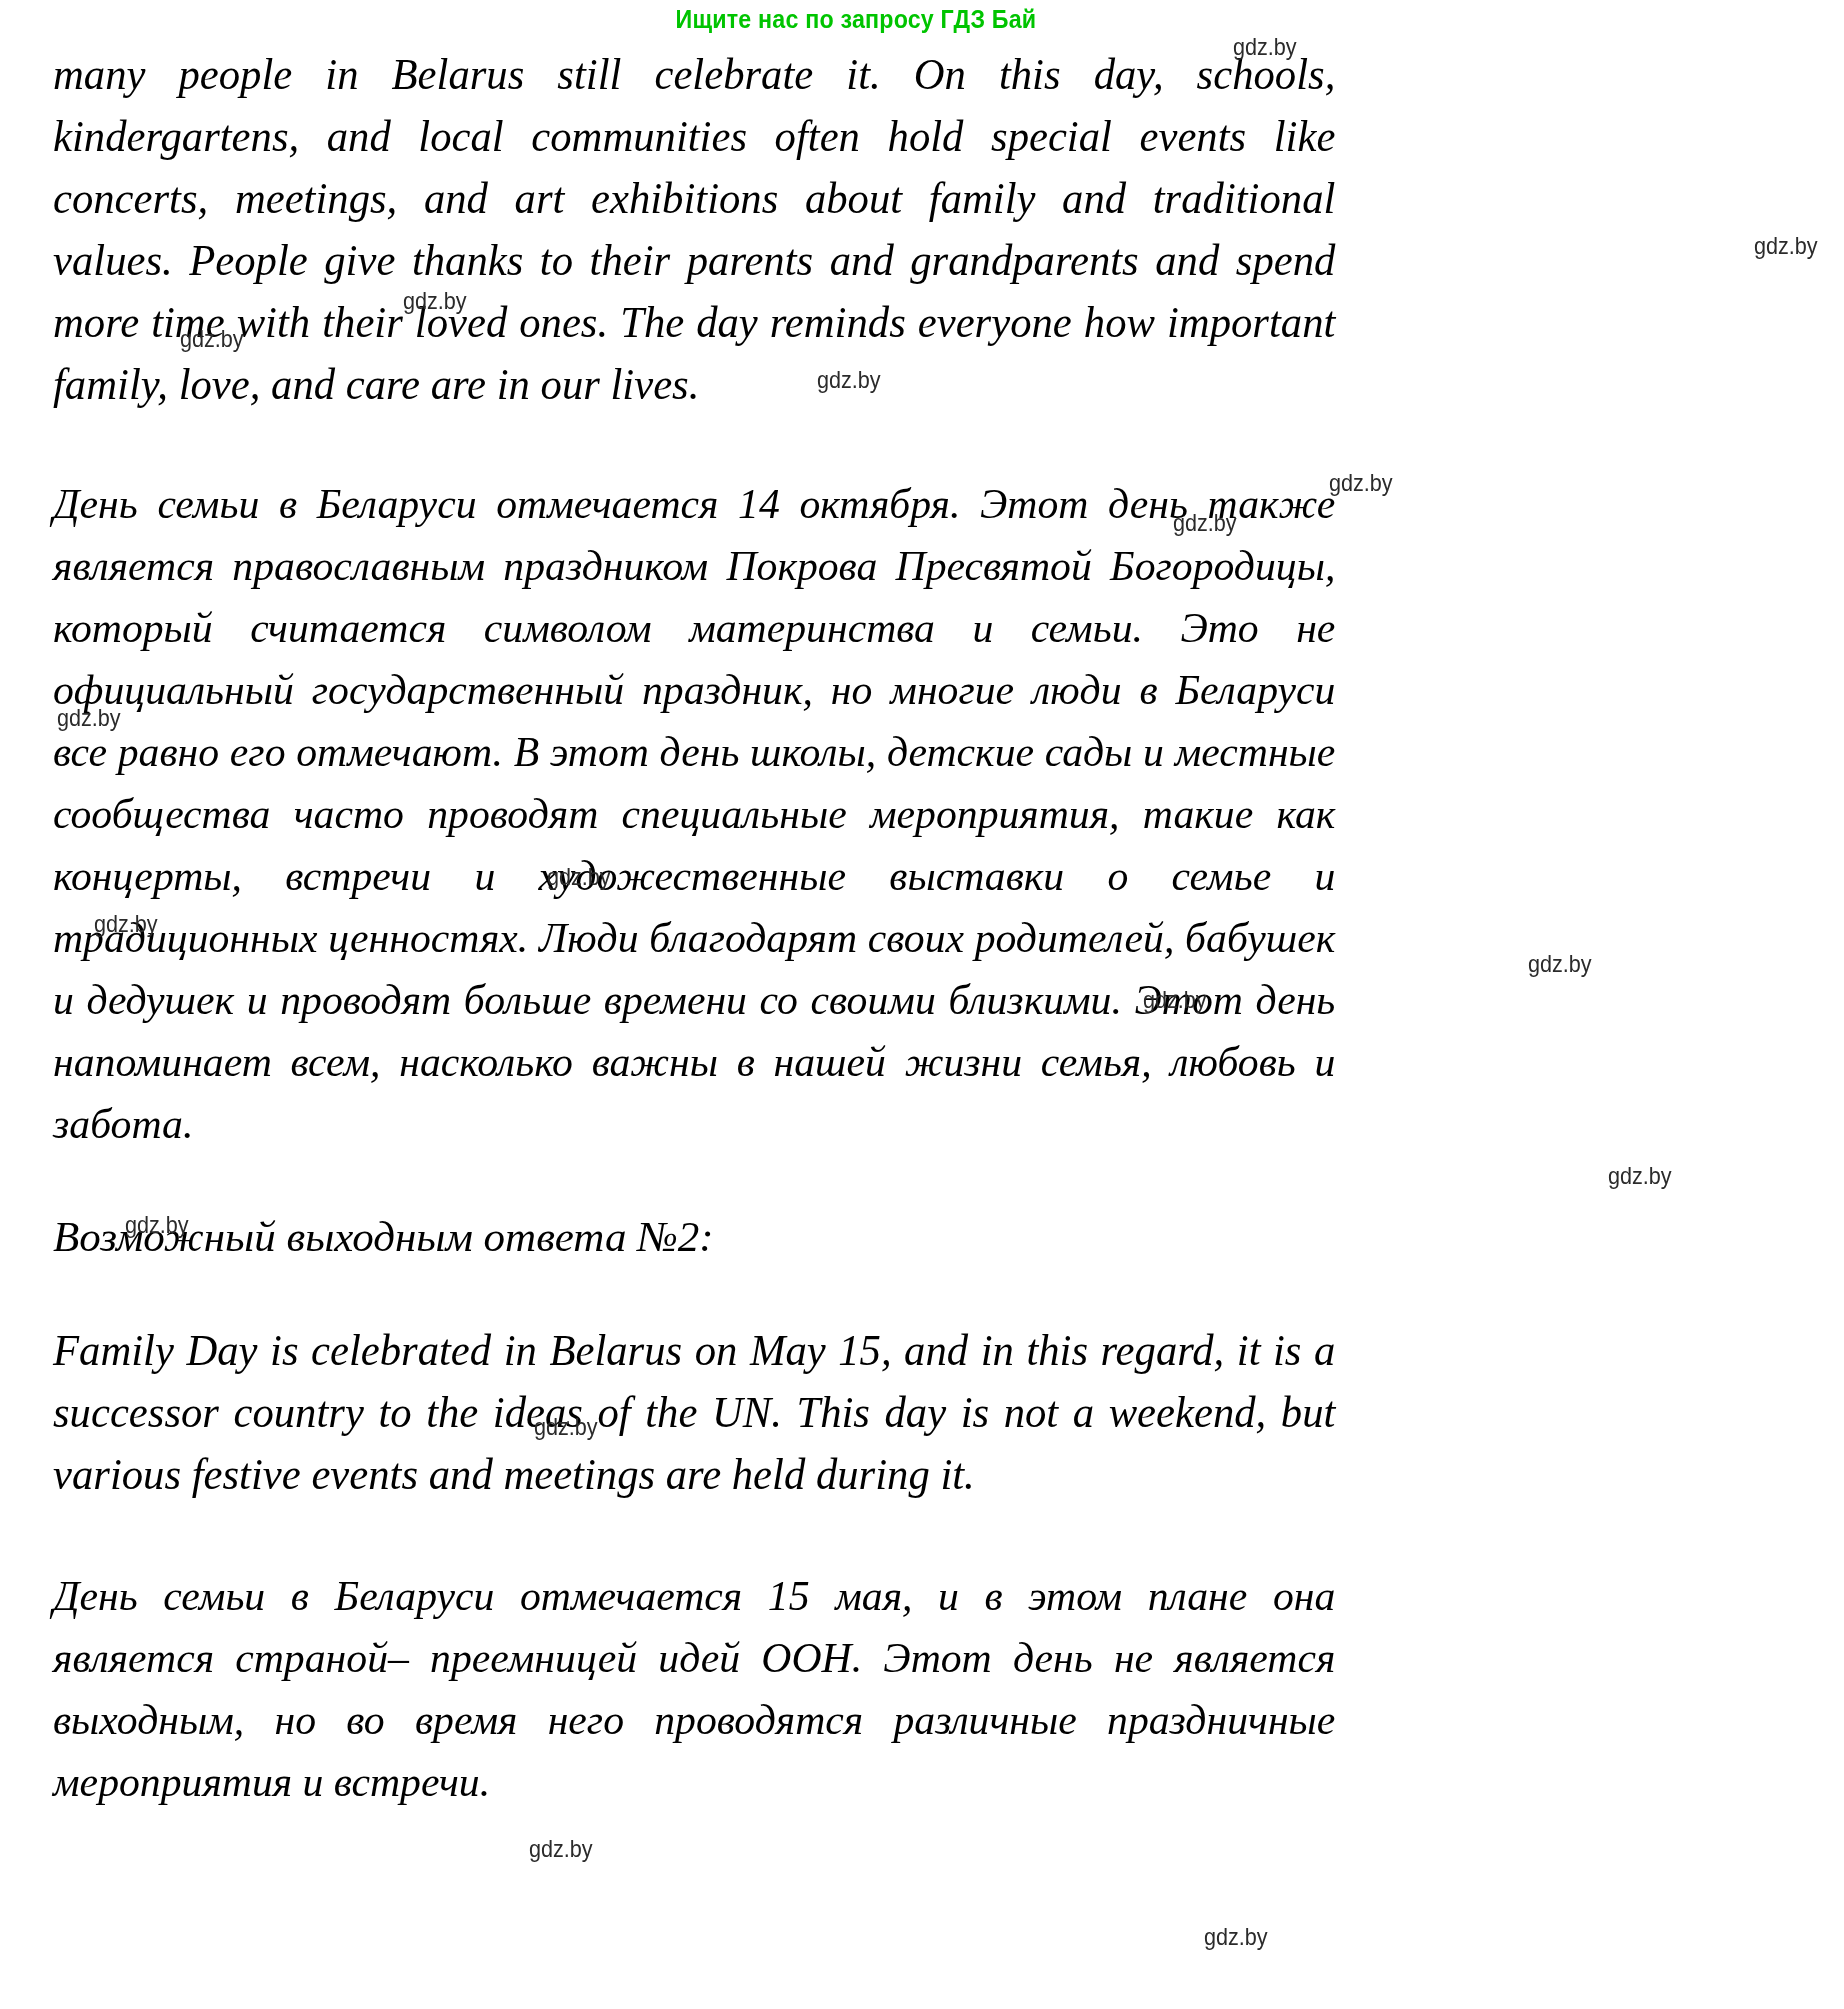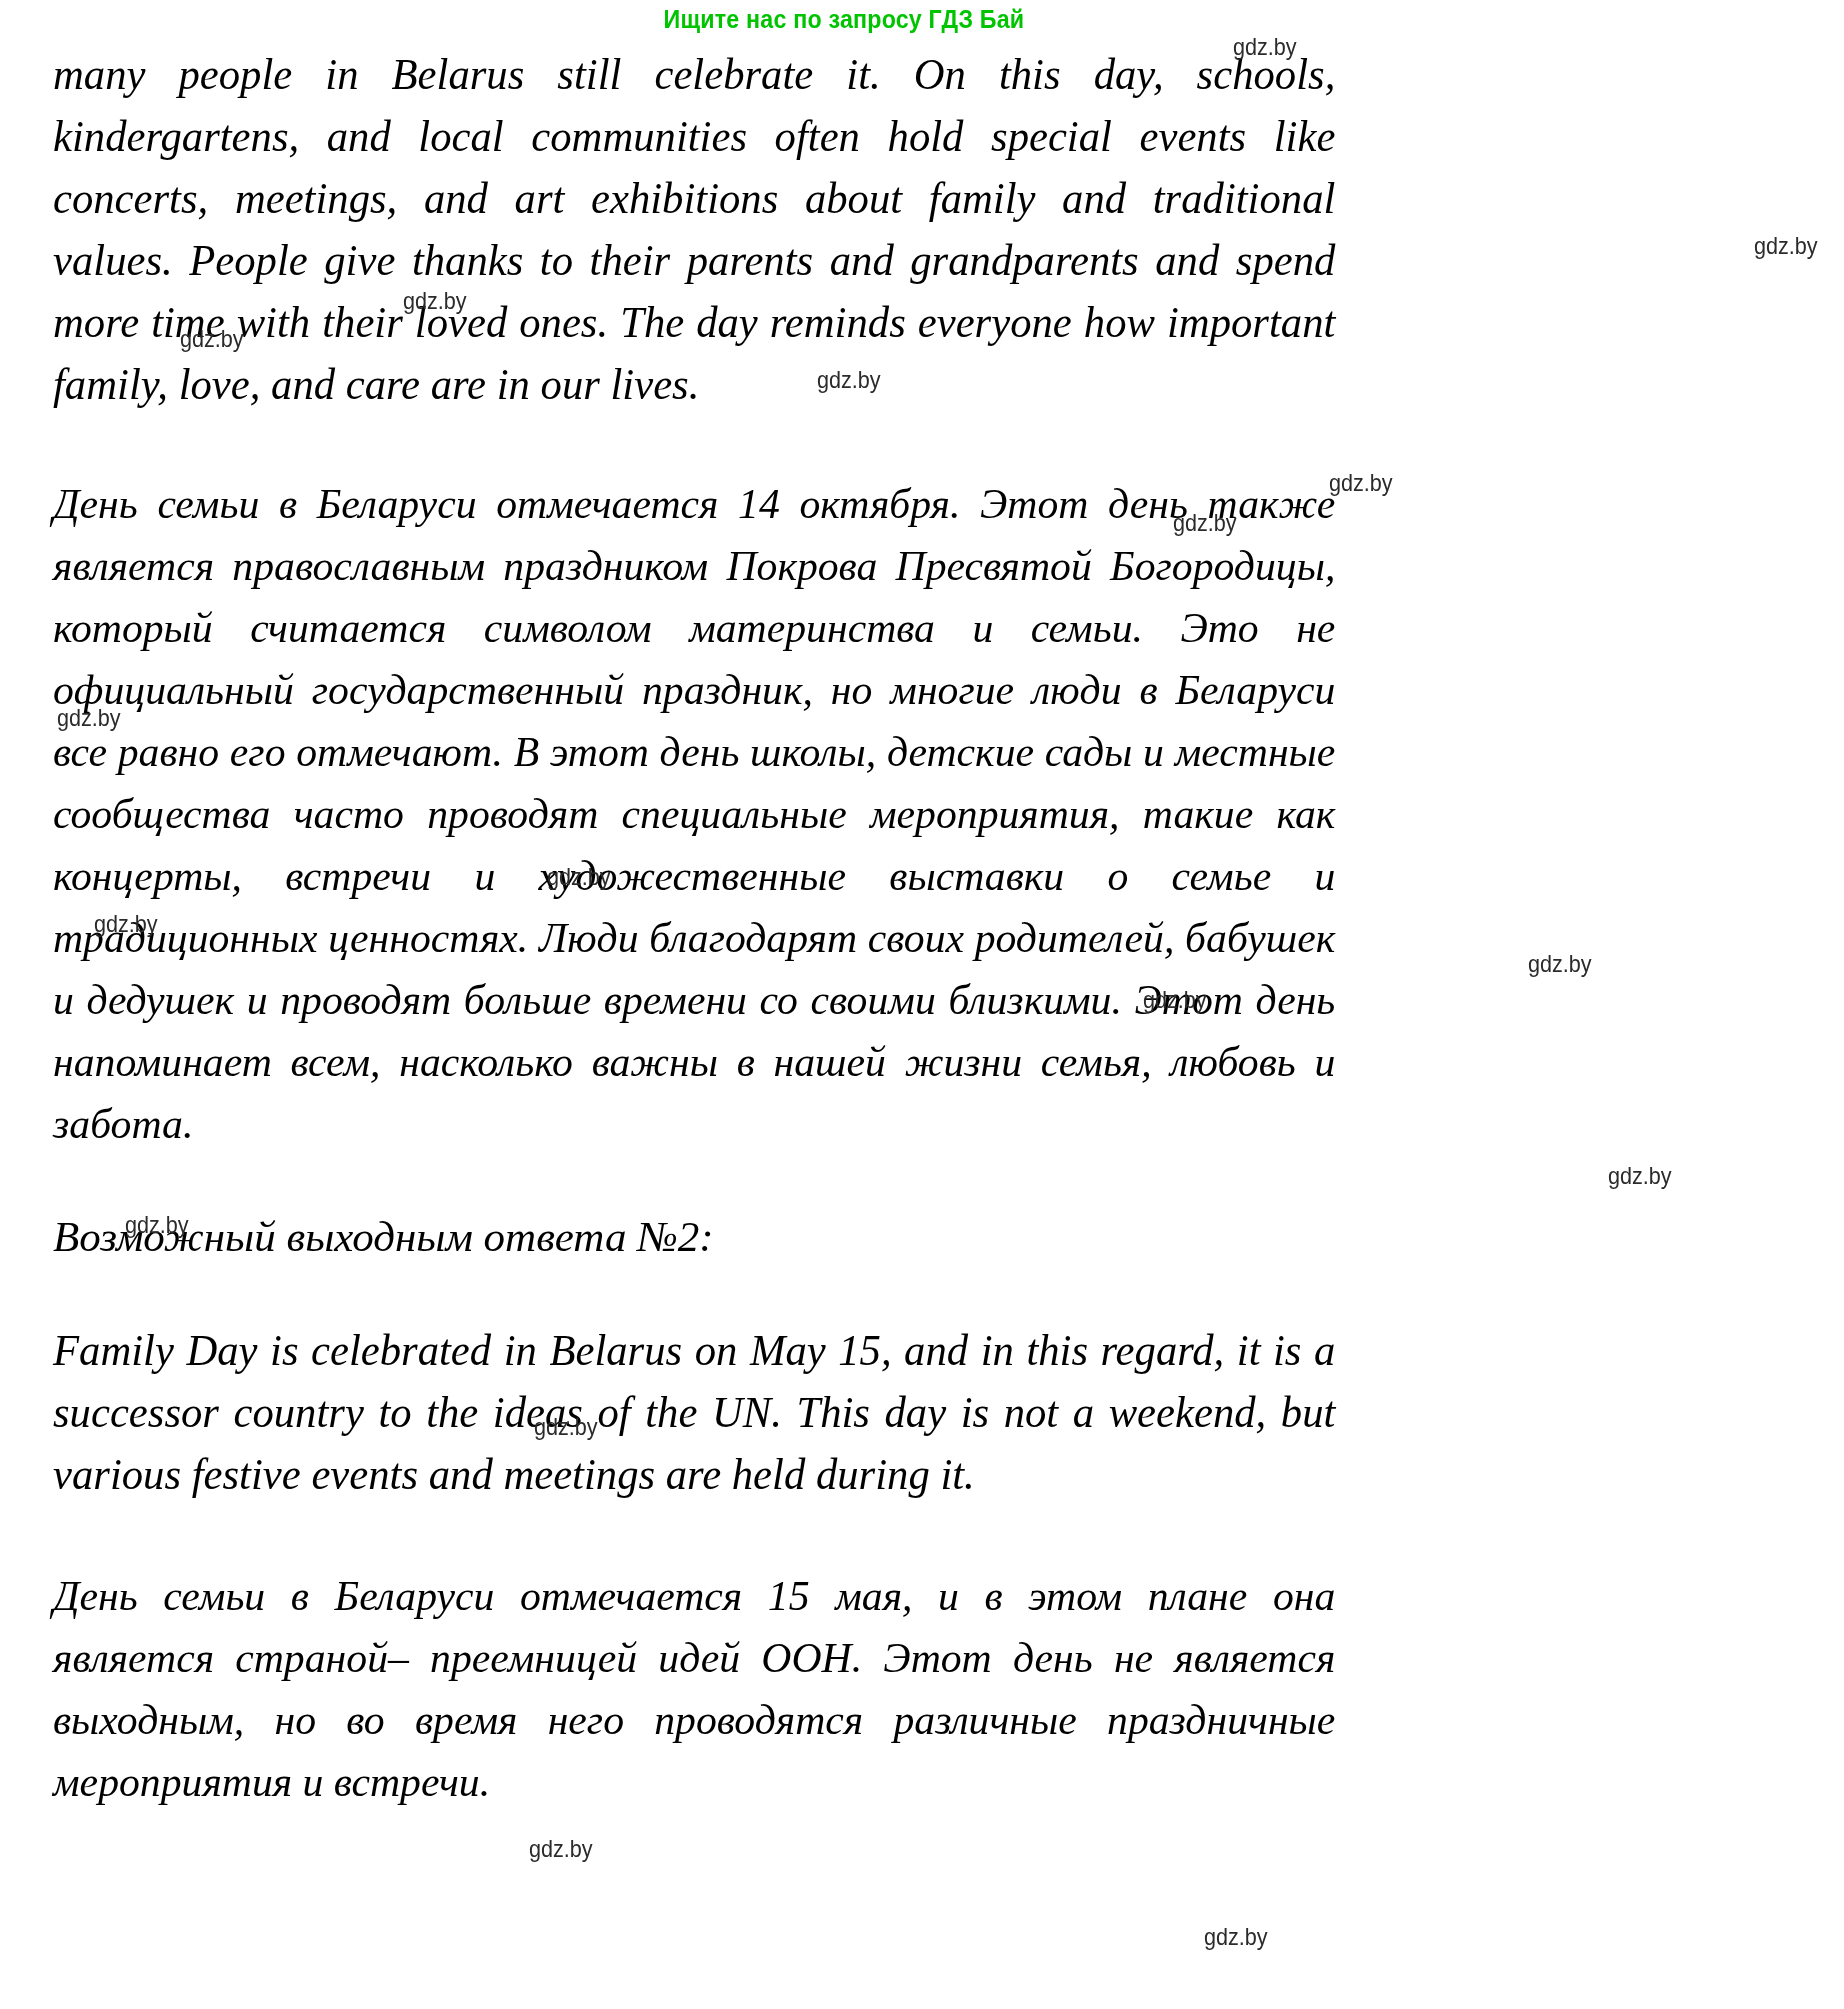--- a/index.html
+++ b/index.html
@@ -21,21 +21,21 @@
     position: absolute;
     inset: 0;
     width: 1845px;
     height: 2009px;
   }
 
   
   .promo-bar {
     position: absolute;
     top: 0px;
-    left: 0;
+    left: 12px;
     width: 1687px;
     height: 38px;
     text-align: center;
     line-height: 38px;
   }
   .promo-text {
     font-family: "Liberation Sans", sans-serif;
     font-size: 25px;
     font-weight: 700;
     color: #00c400;

